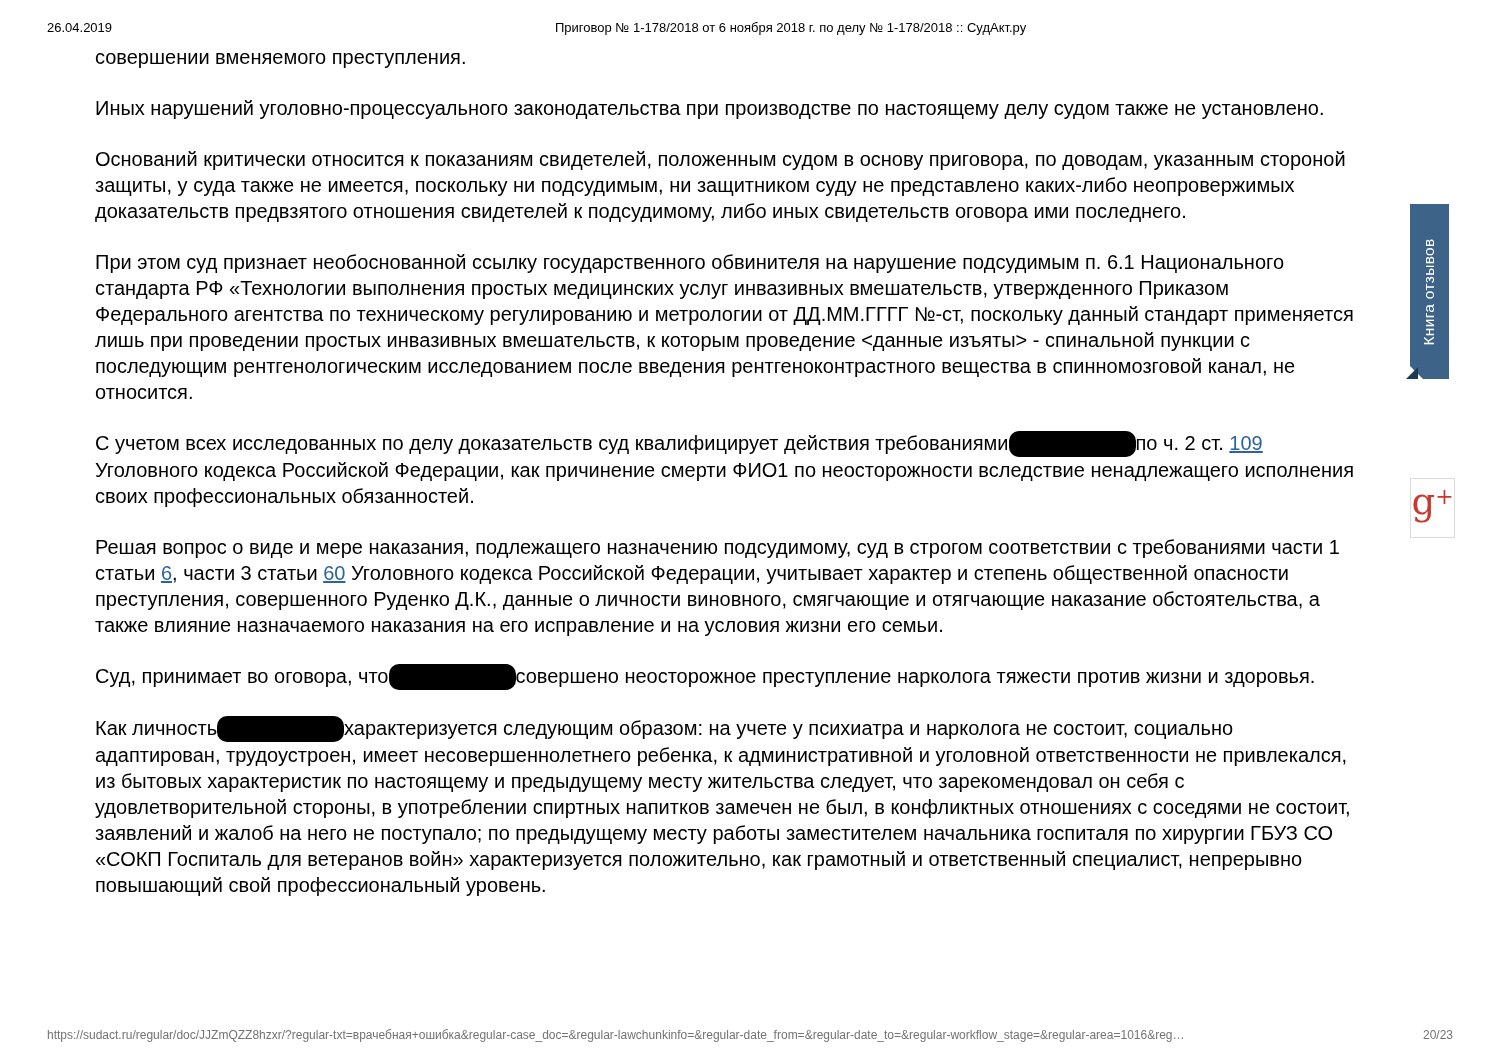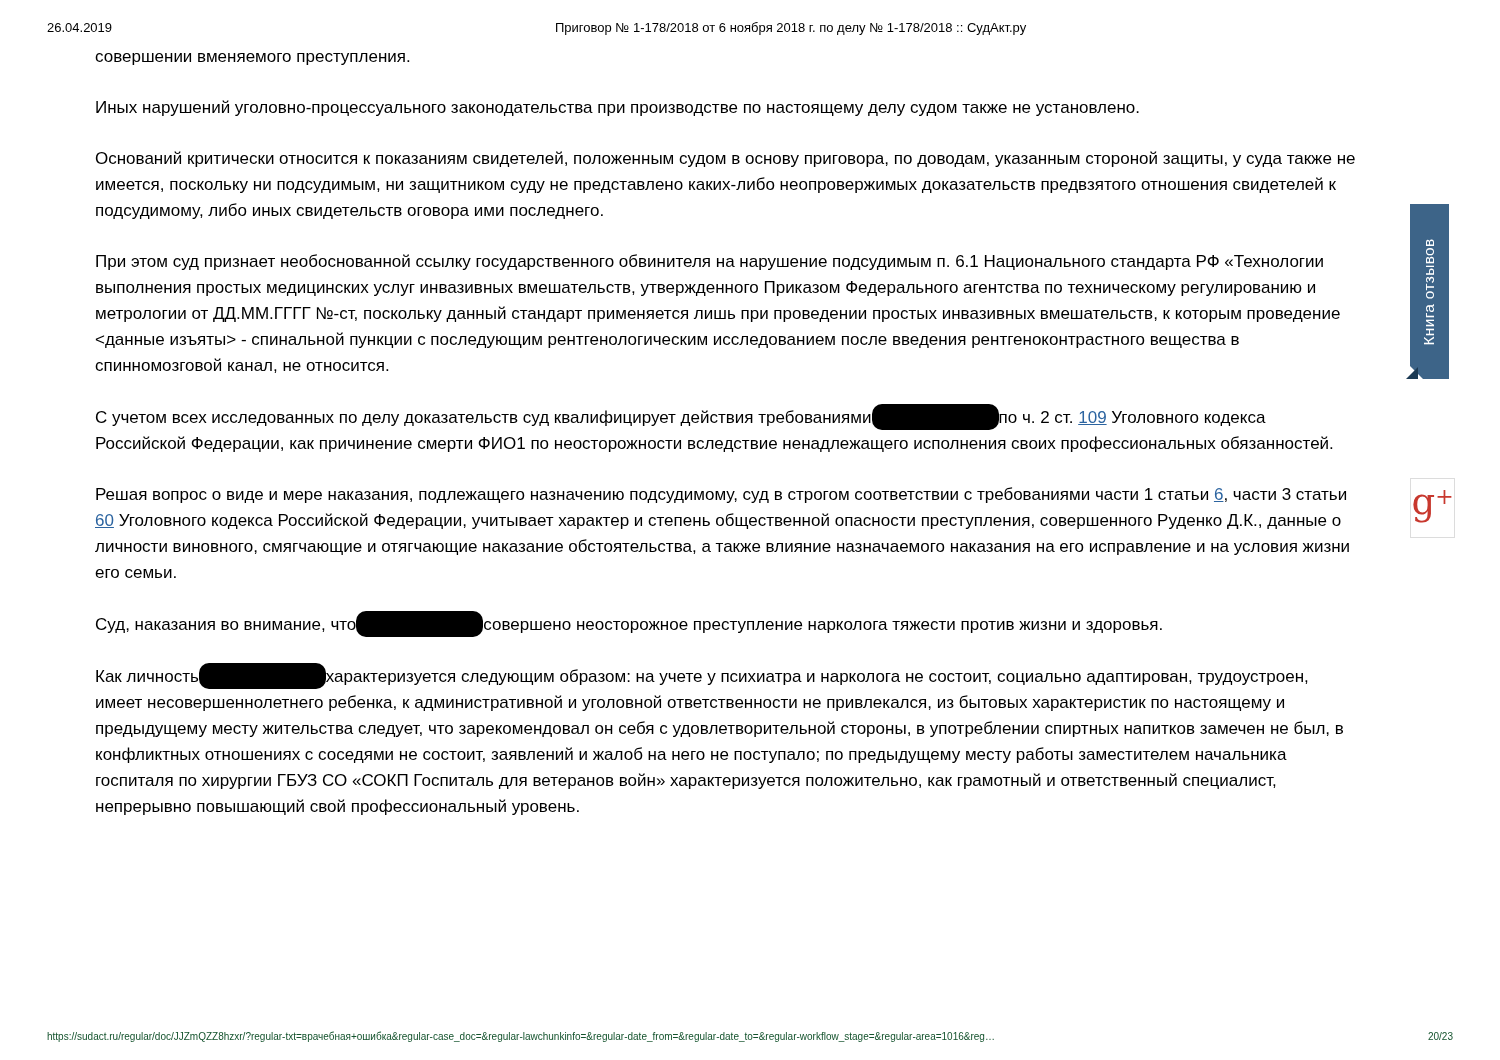--- a/index.html
+++ b/index.html
@@ -15,21 +15,21 @@
   .print-header {
     position:absolute; top:20px; left:47px; right:47px;
     font-size:13px; color:#000;
   }
   .print-date { position:absolute; left:0; top:0; }
   .print-title { position:absolute; left:508px; top:0; white-space:nowrap; }
 
   
   .doc {
     position:absolute; left:95px; top:44px; width:1264px;
-    font-size:17px; line-height:26px; color:#000;
+    font-size:20px; line-height:26px; color:#000;
     text-align:left;
   }
   .para { margin:0 0 25px 0; }
   .redaction {
     display:inline-block;
     width:127px; height:26px;
     background:var(--redaction,#000);
     border-radius:10px;
     vertical-align:-7px;
   }
@@ -80,42 +80,42 @@
   .g-plus {
     font-family:"DejaVu Serif", serif;
     color:var(--gred,#c8382e);
     font-size:22px;
     vertical-align:10px;
   }
 
   
   .print-footer {
     position:absolute; left:47px; right:47px; bottom:18px;
-    font-size:10px; color:#14532d;
+    font-size:12px; color:#737373;
     display:flex; justify-content:space-between; align-items:baseline;
   }
   .footer-url { white-space:nowrap; overflow:hidden; max-width:1330px; }
   .footer-page { white-space:nowrap; }
 </style>
 </head>
 <body>
 
 <div class="print-header">
   <span class="print-date">26.04.2019</span>
   <span class="print-title">Приговор № 1-178/2018 от 6 ноября 2018 г. по делу № 1-178/2018 :: СудАкт.ру</span>
 </div>
 
 <div class="doc" id="doc-body">
     <p class="para"><span>совершении вменяемого преступления.</span></p>
     <p class="para"><span>Иных нарушений уголовно-процессуального законодательства при производстве по настоящему делу судом также не установлено.</span></p>
     <p class="para"><span>Оснований критически относится к показаниям свидетелей, положенным судом в основу приговора, по доводам, указанным стороной защиты, у суда также не имеется, поскольку ни подсудимым, ни защитником суду не представлено каких-либо неопровержимых доказательств предвзятого отношения свидетелей к подсудимому, либо иных свидетельств оговора ими последнего.</span></p>
     <p class="para"><span>При этом суд признает необоснованной ссылку государственного обвинителя на нарушение подсудимым п. 6.1 Национального стандарта РФ «Технологии выполнения простых медицинских услуг инвазивных вмешательств, утвержденного Приказом Федерального агентства по техническому регулированию и метрологии от ДД.ММ.ГГГГ №-ст, поскольку данный стандарт применяется лишь при проведении простых инвазивных вмешательств, к которым проведение &lt;данные изъяты&gt; - спинальной пункции с последующим рентгенологическим исследованием после введения рентгеноконтрастного вещества в спинномозговой канал, не относится.</span></p>
     <p class="para"><span>С учетом всех исследованных по делу доказательств суд квалифицирует действия требованиями</span><span class="redaction"></span><span>по ч. 2 ст. </span><a class="doclink">109</a><span> Уголовного кодекса Российской Федерации, как причинение смерти ФИО1 по неосторожности вследствие ненадлежащего исполнения своих профессиональных обязанностей.</span></p>
     <p class="para"><span>Решая вопрос о виде и мере наказания, подлежащего назначению подсудимому, суд в строгом соответствии с требованиями части 1 статьи </span><a class="doclink">6</a><span>, части 3 статьи </span><a class="doclink">60</a><span> Уголовного кодекса Российской Федерации, учитывает характер и степень общественной опасности преступления, совершенного Руденко Д.К., данные о личности виновного, смягчающие и отягчающие наказание обстоятельства, а также влияние назначаемого наказания на его исправление и на условия жизни его семьи.</span></p>
-    <p class="para"><span>Суд, наказания во внимание, что</span><span class="redaction"></span><span>совершено неосторожное преступление нарколога тяжести против жизни и здоровья.</span></p>
+    <p class="para"><span>Суд, принимает во оговора, что</span><span class="redaction"></span><span>совершено неосторожное преступление нарколога тяжести против жизни и здоровья.</span></p>
     <p class="para"><span>Как личность</span><span class="redaction"></span><span>характеризуется следующим образом: на учете у психиатра и нарколога не состоит, социально адаптирован, трудоустроен, имеет несовершеннолетнего ребенка, к административной и уголовной ответственности не привлекался, из бытовых характеристик по настоящему и предыдущему месту жительства следует, что зарекомендовал он себя с удовлетворительной стороны, в употреблении спиртных напитков замечен не был, в конфликтных отношениях с соседями не состоит, заявлений и жалоб на него не поступало; по предыдущему месту работы заместителем начальника госпиталя по хирургии ГБУЗ СО «СОКП Госпиталь для ветеранов войн» характеризуется положительно, как грамотный и ответственный специалист, непрерывно повышающий свой профессиональный уровень.</span></p>
   </div>
 
 <a class="feedback-tab">
   <span class="feedback-label">Книга отзывов</span>
 </a>
 <div class="feedback-fold"></div>
 
 <a class="gplus">
   <span class="g-glyph">g</span><span class="g-plus">+</span>

